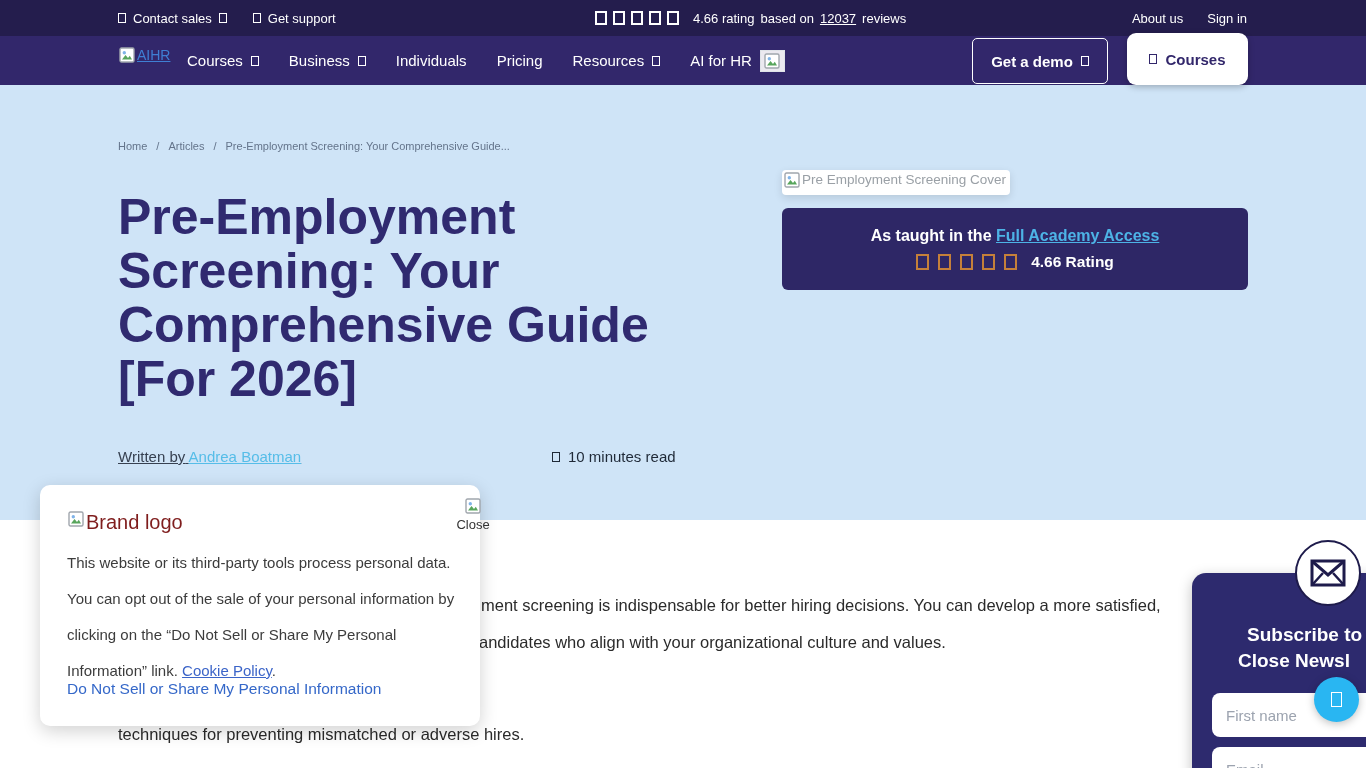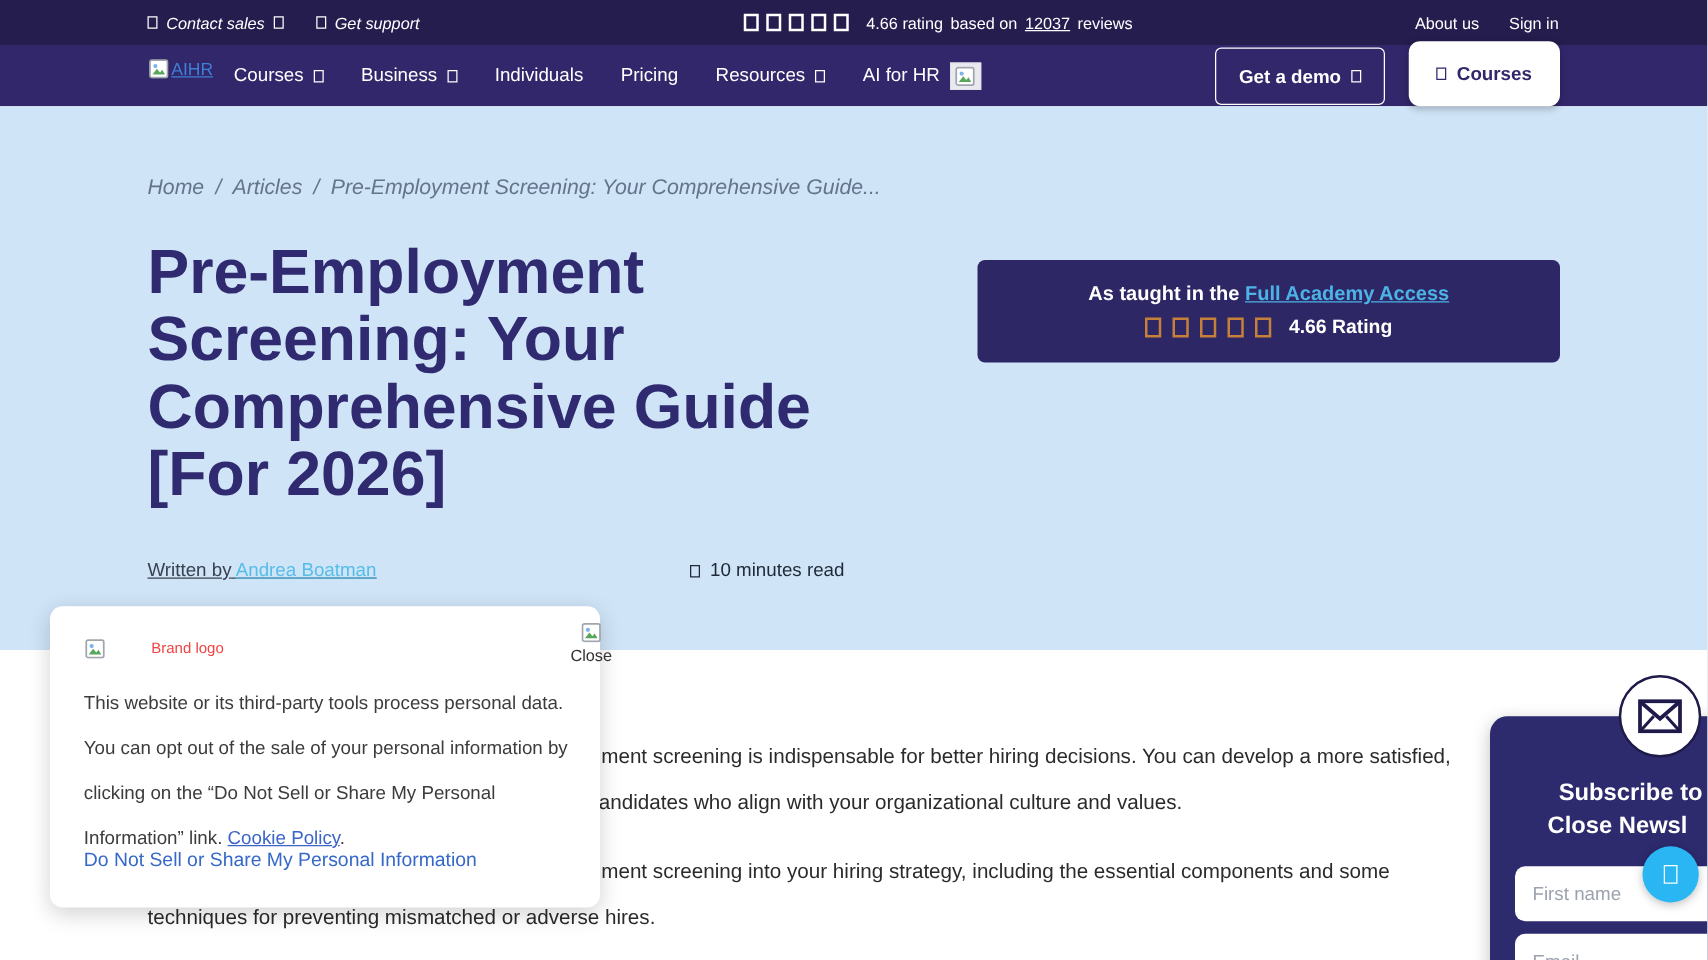--- a/index.html
+++ b/index.html
@@ -7,21 +7,21 @@
   #page {
     position:relative; width:1366px; height:768px; overflow:hidden;
     background:#fff; font-family:"Liberation Sans", sans-serif;
   }
   
   .topbar {
     position:absolute; left:0; top:0; width:1366px; height:36px;
     background:var(--topbar_bg,#241d4d); color:#fff; font-size:13px;
   }
   .topbar a, .topbar span { color:#fff; text-decoration:none; }
-  .tb-left { position:absolute; left:118px; top:0; height:36px; display:flex; align-items:center; gap:26px;font-style:italic; }
+  .tb-left { position:absolute; left:118px; top:0; height:36px; display:flex; align-items:center; gap:26px; }
   .tb-item { display:flex; align-items:center; gap:7px; cursor:pointer; }
   .tb-center { position:absolute; left:595px; top:0; height:36px; display:flex; align-items:center; gap:6px; }
   .tb-right { position:absolute; right:119px; top:0; height:36px; display:flex; align-items:center; gap:24px; }
   .stars { display:flex; align-items:center; gap:6px; margin-right:8px; color:var(--star_color,#c5803a); }
   .tofu { display:inline-block; width:10px; height:13px; border:1.5px solid currentColor; }
   .tofu.sm { width:8px; height:10px; }
   .tofu.star { width:12px; height:14px; border-width:2px; }
   .tofu.big-star { width:13px; height:16px; border-width:2px; }
   .u { text-decoration:underline !important; }
   
@@ -41,21 +41,21 @@
     cursor:pointer; z-index:6; font-family:inherit;
   }
   .btn-courses {
     position:absolute; left:1127px; top:33px; width:121px; height:52px;
     border:none; border-radius:9px; background:#fff; color:var(--nav_bg,#32276b);
     font-weight:bold; font-size:15px; display:flex; align-items:center; justify-content:center; gap:8px;
     cursor:pointer; z-index:6; box-shadow:0 2px 6px rgba(0,0,0,.25); font-family:inherit;
   }
   
   .hero { position:absolute; left:0; top:85px; width:1366px; height:435px; background:var(--hero_bg,#cfe4f7); }
-  .breadcrumb { position:absolute; left:118px; top:140px; font-size:17px; color:#64748b; display:flex; gap:9px;font-style:italic; }
+  .breadcrumb { position:absolute; left:118px; top:140px; font-size:11px; color:#64748b; display:flex; gap:9px; }
   .breadcrumb a { color:#64748b; text-decoration:none; cursor:pointer; }
   .page-title {
     position:absolute; left:118px; top:190px; width:545px;
     font-size:50px; line-height:54px; font-weight:bold; color:var(--title_color,#302a70);
   }
   .byline { position:absolute; left:118px; top:448px; font-size:15px; color:#374151;text-decoration:underline; }
   .byline a { color:#56bde8; text-decoration:underline; cursor:pointer; }
   .readtime { position:absolute; left:552px; top:448px; font-size:15px; color:#1f2937; display:flex; align-items:center; gap:8px; }
   .cover-strip {
     position:absolute; left:782px; top:170px; width:228px; height:25px; background:#fff;
@@ -73,21 +73,21 @@
   .cc-line2 { display:flex; align-items:center; gap:14px; font-size:15.5px; font-weight:bold; }
   .cc-line2 .stars { gap:9px; margin:0; }
   
   .body-line { position:absolute; font-size:16.5px; color:#2b2b2b; white-space:nowrap; }
   
   .cookie {
     position:absolute; left:40px; top:485px; width:440px; height:241px;
     background:#fff; border-radius:10px; box-shadow:0 5px 18px rgba(0,0,0,.18); z-index:20;
   }
   .cookie .brand { position:absolute; left:28px; top:26px; display:flex; align-items:flex-start; gap:2px; }
-  .cookie .brand .alt-text { font-size:12px; color:#ef4444;margin-left:35px; }
+  .cookie .brand .alt-text { font-size:20px; color:#7f1d1d; }
   .cookie .close { position:absolute; left:416px; top:13px; width:34px; text-align:center; cursor:pointer; background:none; border:none; padding:0; font-family:inherit; }
   .cookie .close .alt-text { font-size:13px; color:#333; display:block; }
   .cookie .policy-text { position:absolute; left:27px; top:60px; width:390px; font-size:15px; line-height:36px; color:#3c3c3c; }
   .cookie .policy-text a { color:var(--cookie_link,#3b64c8); text-decoration:underline; cursor:pointer; }
   .cookie .dns-link { position:absolute; left:27px; top:195px; font-size:15.5px; color:#3568c9; text-decoration:none; cursor:pointer; }
   
   .newsletter {
     position:absolute; left:1192px; top:573px; width:320px; height:320px;
     background:var(--newsletter_bg,#2d2a6e); border-radius:14px; z-index:10;
     box-shadow:0 4px 14px rgba(0,0,0,.25);
@@ -218,41 +218,46 @@
 
   <div class="byline">
     <span>Written by</span>
     <a>Andrea Boatman</a>
   </div>
   <div class="readtime">
     <span class="tofu sm" style="color:#1f2937"></span>
     <span>10 minutes read</span>
   </div>
 
+  <div class="cover-strip">
+    <svg width="16" height="16" viewBox="0 0 16 16">
+        <use href="#broken-img"></use>
+      </svg>
+    <span class="alt-text">Pre Employment Screening Cover</span>
+  </div>
 
   <div class="course-card">
     <div class="cc-line1">
       <span>As taught in the</span>
       <a>Full Academy Access</a>
     </div>
     <div class="cc-line2">
       <span class="stars">
         <span class="tofu big-star"></span>
         <span class="tofu big-star"></span>
         <span class="tofu big-star"></span>
         <span class="tofu big-star"></span>
         <span class="tofu big-star"></span>
       </span>
       <span>4.66 Rating</span>
     </div>
   </div>
 
   <div class="body-line" style="left:481px; top:596px;">ment screening is indispensable for better hiring decisions. You can develop a more satisfied,</div>
   <div class="body-line" style="left:479px; top:633px;">andidates who align with your organizational culture and values.</div>
-  <div class="body-line" style="left:481px; top:688px;">ment screening into your hiring strategy, including the essential components and some</div>
   <div class="body-line" style="left:118px; top:725px;">techniques for preventing mismatched or adverse hires.</div>
 
   <div class="cookie">
     <div class="brand">
       <svg width="16" height="16" viewBox="0 0 16 16">
           <use href="#broken-img"></use>
         </svg>
       <span class="alt-text">Brand logo</span>
     </div>
     <button class="close">

